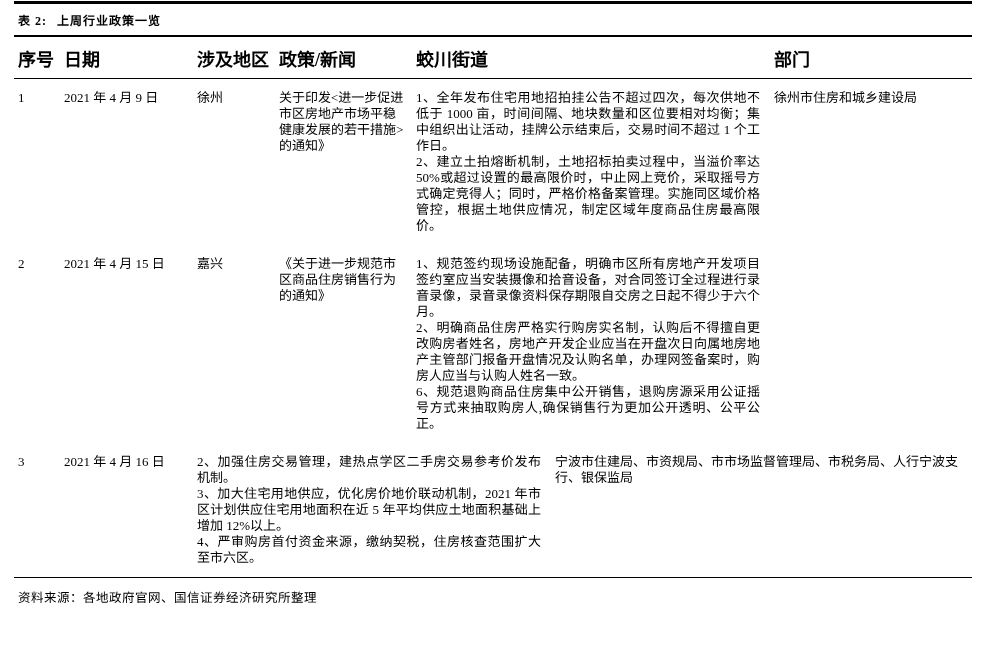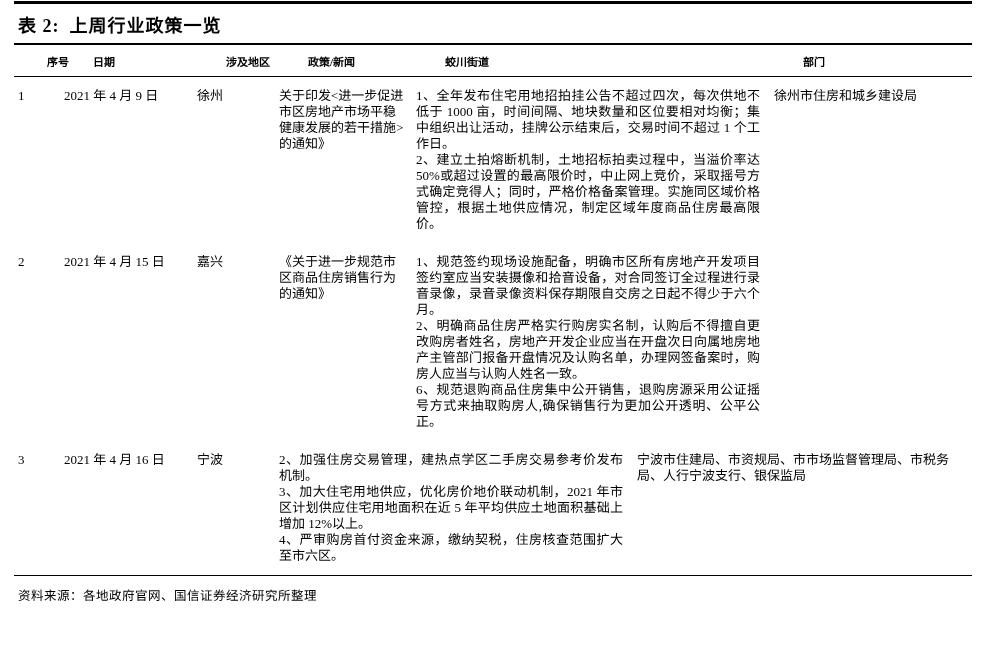--- a/index.html
+++ b/index.html
@@ -12,39 +12,39 @@
     position: relative;
   }
   .page { width: 986px; padding-top: 1px; }
 
   .rule { background: #000; margin-left: 14px; margin-right: 14px; }
   .rule-top { height: 3px; }
   .rule-heavy { height: 2px; }
   .rule-light { height: 1px; }
 
   .doc-title {
-    font-size: 18px;
+    font-size: 12px;
     font-weight: bold;
     padding: 7px 0 6px 18px;
     letter-spacing: 1px;
   }
   .doc-title .t-prefix { margin-right: 10px; }
 
   .tbl { width: 986px; }
   .tr { display: flex; align-items: stretch; padding-right: 16px; }
   .td, .th { flex: 0 0 auto; }
 
   .c-no     { width: 64px;  padding-left: 18px; }
   .c-date   { width: 133px; }
   .c-region { width: 82px;  }
   .c-policy { width: 137px; padding-right: 12px; }
   .c-main   { width: 358px; padding-right: 14px; }
   .c-dept   { flex: 1 1 auto; }
 
-  .thead { font-weight: bold; font-size: 11px; padding-left: 29px; }
+  .thead { font-weight: bold; font-size: 18px; }
   .thead .tr { padding-top: 8px; padding-bottom: 7px; }
 
   .tbody { font-size: 13px; line-height: 16px; }
   .tbody .tr { padding-top: 11px; padding-bottom: 11px; }
 
   .vcenter {
     display: flex;
     flex-direction: column;
     justify-content: flex-start;
   }
@@ -130,23 +130,20 @@
         </div>
       </div>
 
       <div class="tr">
         <div class="td c-no vcenter">
             <span class="cell-text">3</span>
           </div>
         <div class="td c-date vcenter">
             <span class="cell-text">2021 年 4 月 16 日</span>
           </div>
-        <div class="td c-region vcenter">
-            <span class="cell-text">宁波</span>
-          </div>
         <div class="td c-main">
           <p>2、加强住房交易管理，建热点学区二手房交易参考价发布机制。</p>
           <p>3、加大住宅用地供应，优化房价地价联动机制，2021 年市区计划供应住宅用地面积在近 5 年平均供应土地面积基础上增加 12%以上。</p>
           <p>4、严审购房首付资金来源，缴纳契税，住房核查范围扩大至市六区。</p>
         </div>
         <div class="td c-dept vcenter">
             <span class="cell-text">宁波市住建局、市资规局、市市场监督管理局、市税务局、人行宁波支行、银保监局</span>
           </div>
       </div>
 

